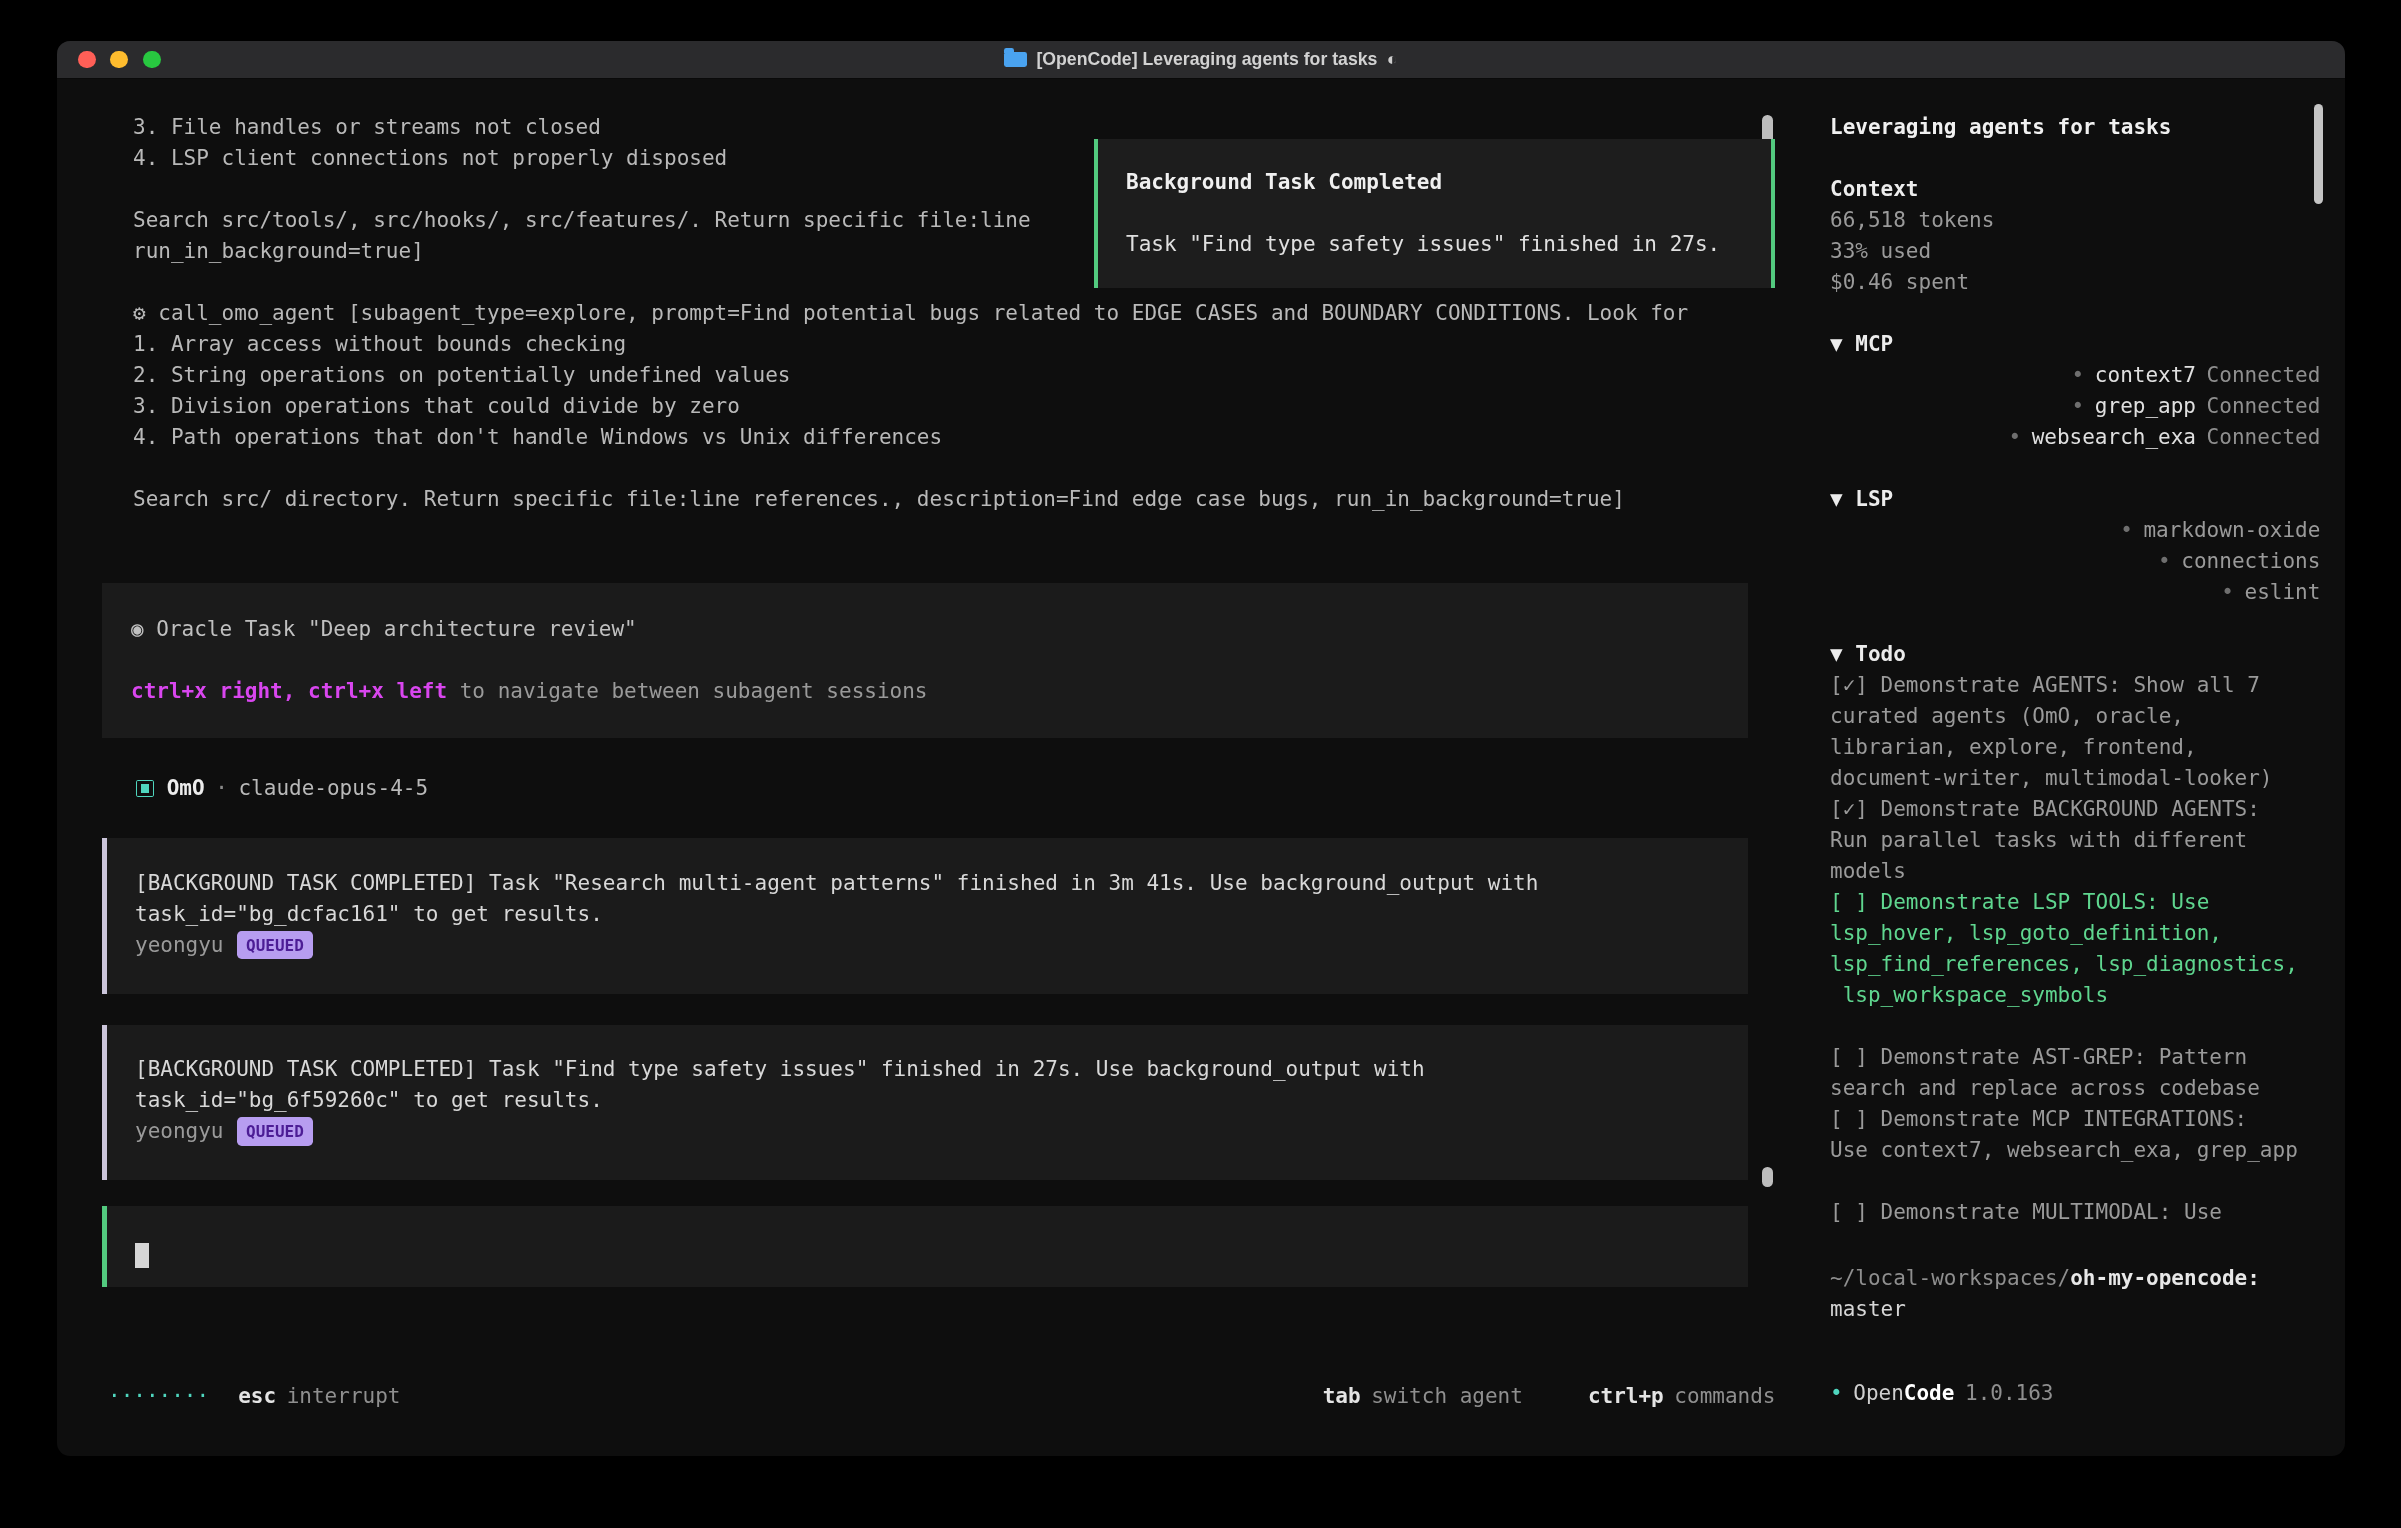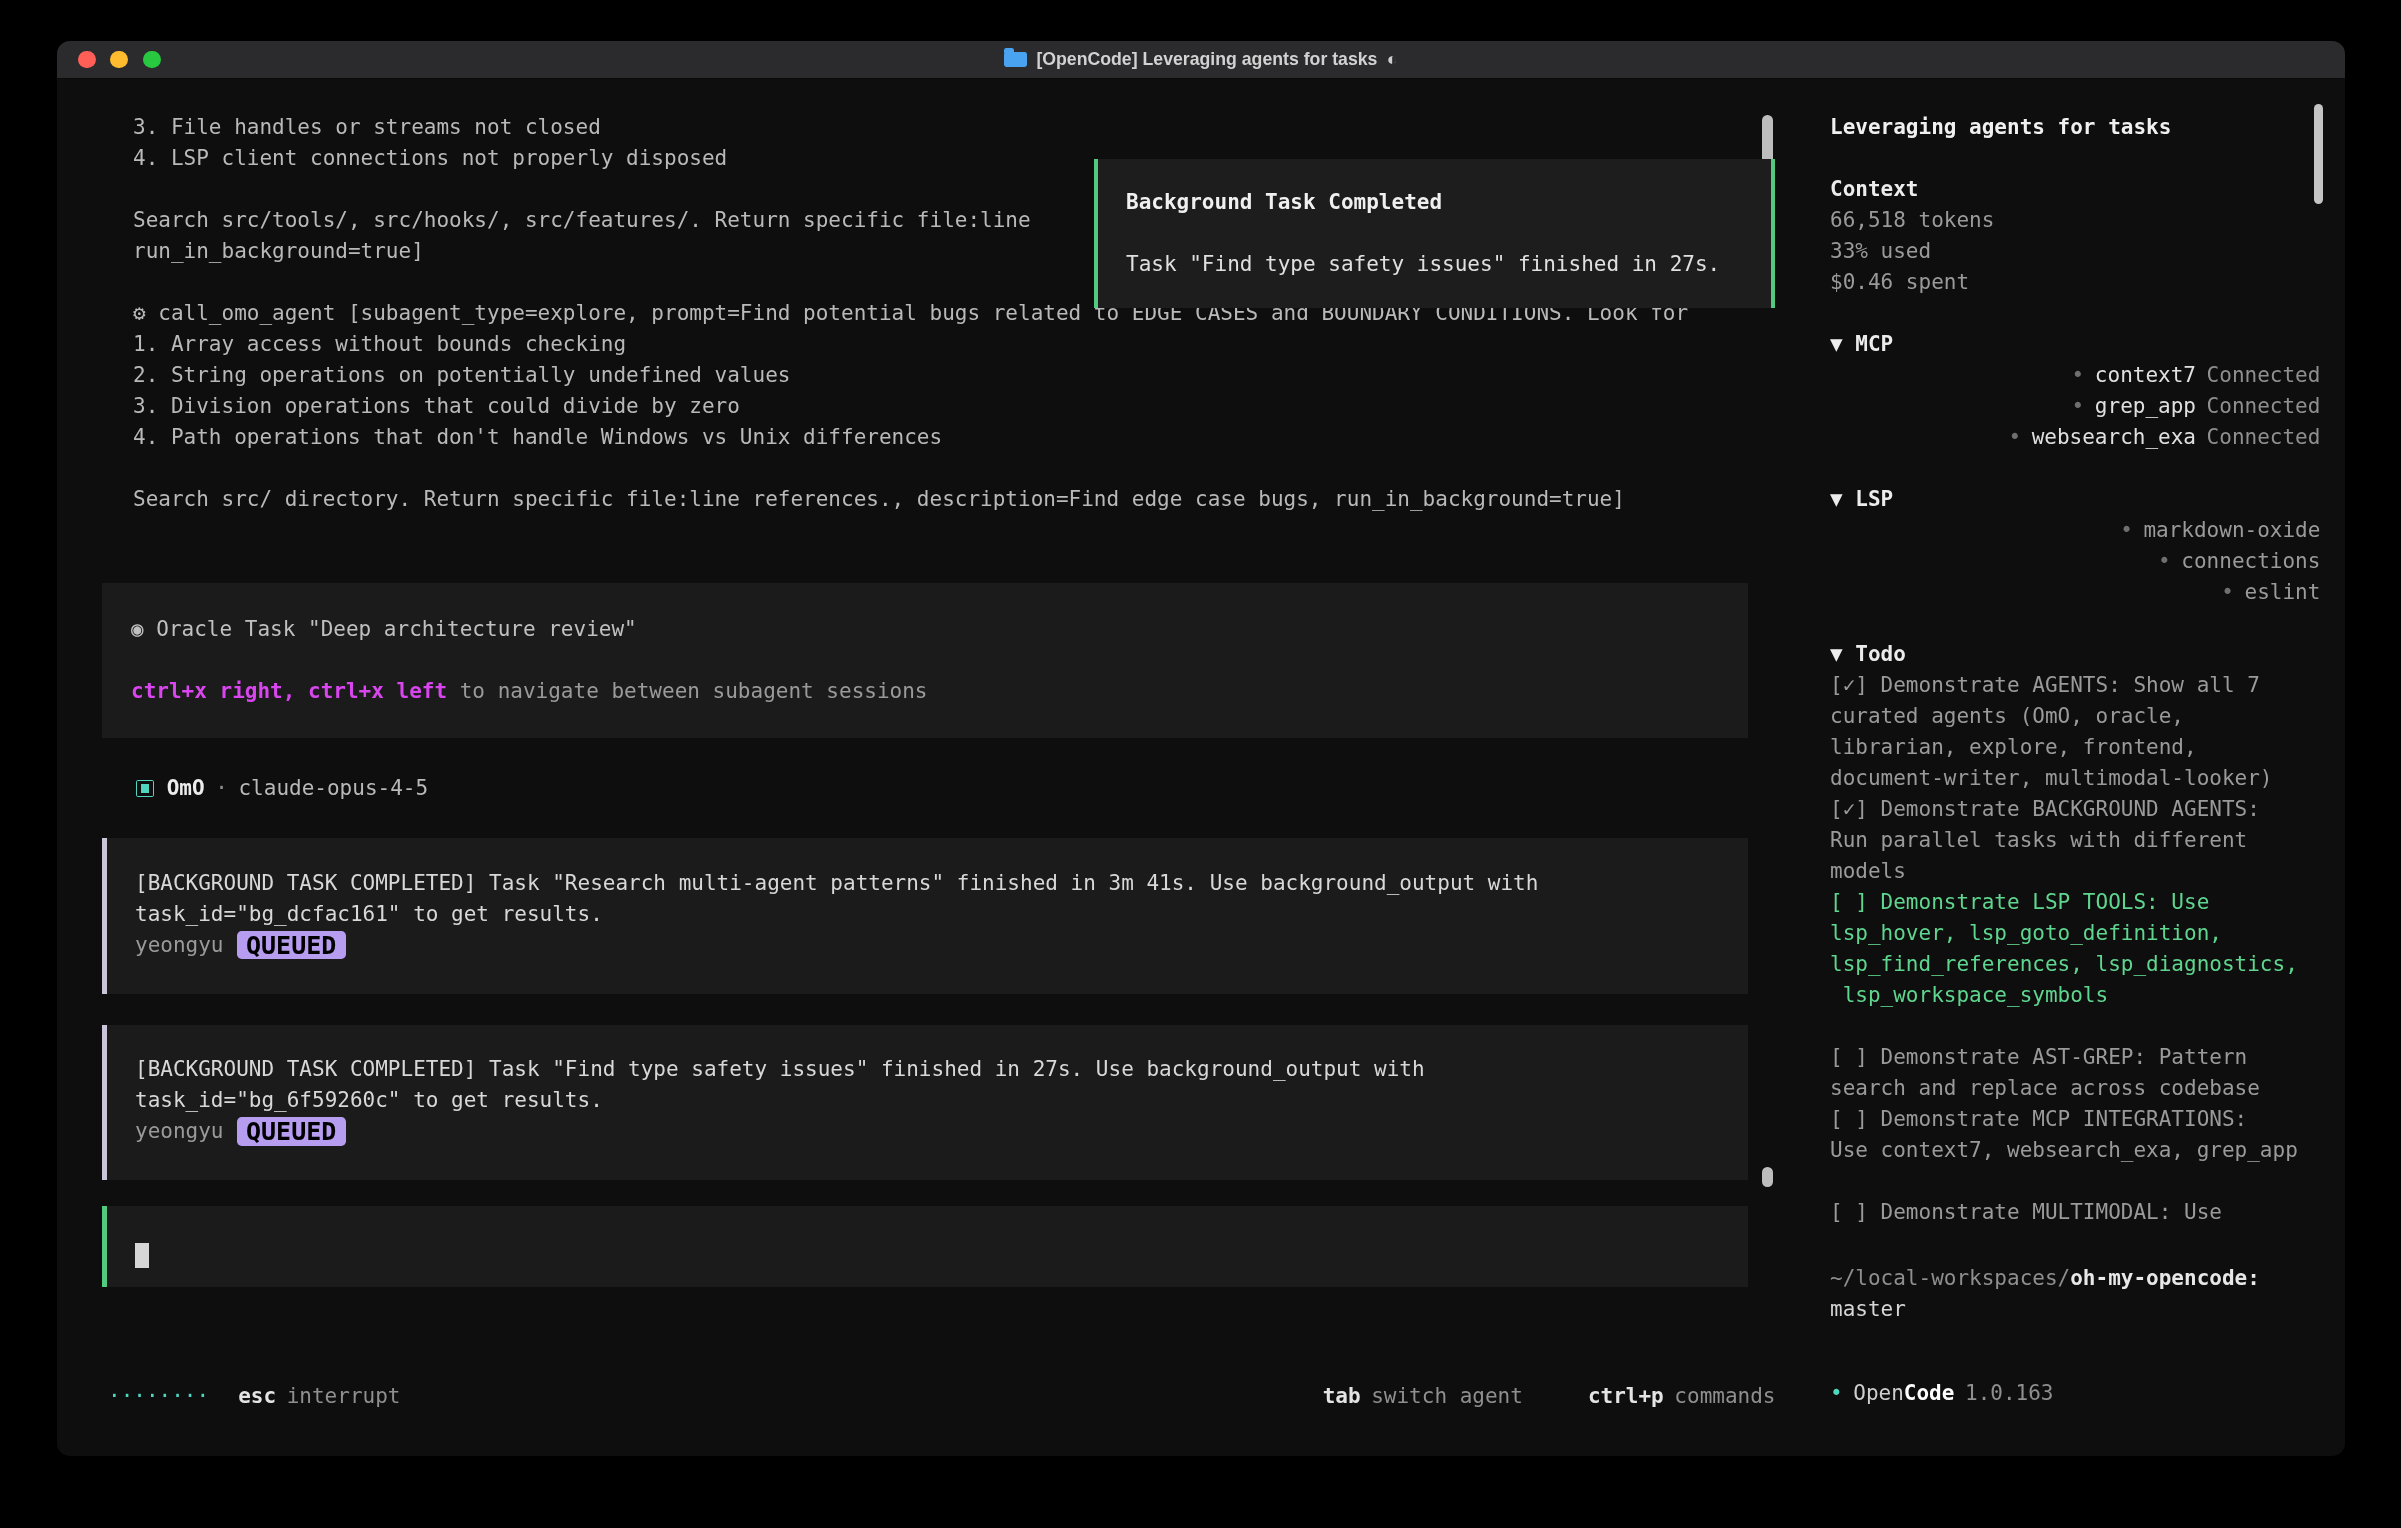--- a/index.html
+++ b/index.html
@@ -60,36 +60,35 @@
   .agent-checkbox::after { content:""; width:8.3px; height:8.3px; background:#4fd6be; display:block; }
   .agent-name { color:#ececec; font-weight:bold; }
   .sep { color:#8a8a8a; margin:0 10.6px; }
   .agent-model { color:#b9b9b9; }
 
   .msg { margin-top:34px; border-left:5.9px solid #cbc5da; padding:29.5px 28px 33px; }
   .msg + .msg { margin-top:31px; }
   .msg-lines { color:#d8d8d8; white-space:pre-wrap; }
   .meta { color:#9a9a9a; display:flex; align-items:center; }
   .badge {
-    background:#b79df0; color:#000000; font-weight:bold; font-size:25px;
+    background:#b79df0; color:#4c1d95; font-weight:bold; font-size:16px;
     border-radius:4.7px; padding:0.6px 9.5px; margin-left:13px; line-height:27px; display:inline-block;
   }
 
   .inputbox { margin-top:26px; border-left:5.9px solid #53ca7f; padding:33px 28px 16.5px; }
   .cursor { display:inline-block; width:14px; height:25px; background:#d6d6d6; vertical-align:middle; }
   .modelrow { margin-top:26px; }
   .inp-agent { color:#4fd6be; }
   .inp-model { color:#e2e2e2; margin-left:23.6px; }
   .inp-provider { color:#8a8a8a; margin-left:13px; }
 
   .notification {
     position:absolute; left:1037px; top:60px; width:681px; z-index:5;
     background:#1d1d1d; border-left:4.7px solid #53ca7f; border-right:4.7px solid #53ca7f;
     padding:28px 0 28px 28px;
-    margin-top:20px;
   }
   .notif-title { color:#f0f0f0; font-weight:bold; }
   .notif-body { color:#e0e0e0; }
 
   .statusbar {
     position:absolute; left:51px; right:29.5px; bottom:43px;
     display:flex; align-items:center;
   }
   .dots { color:#4fd6be; }
   .sb-group { display:flex; }

